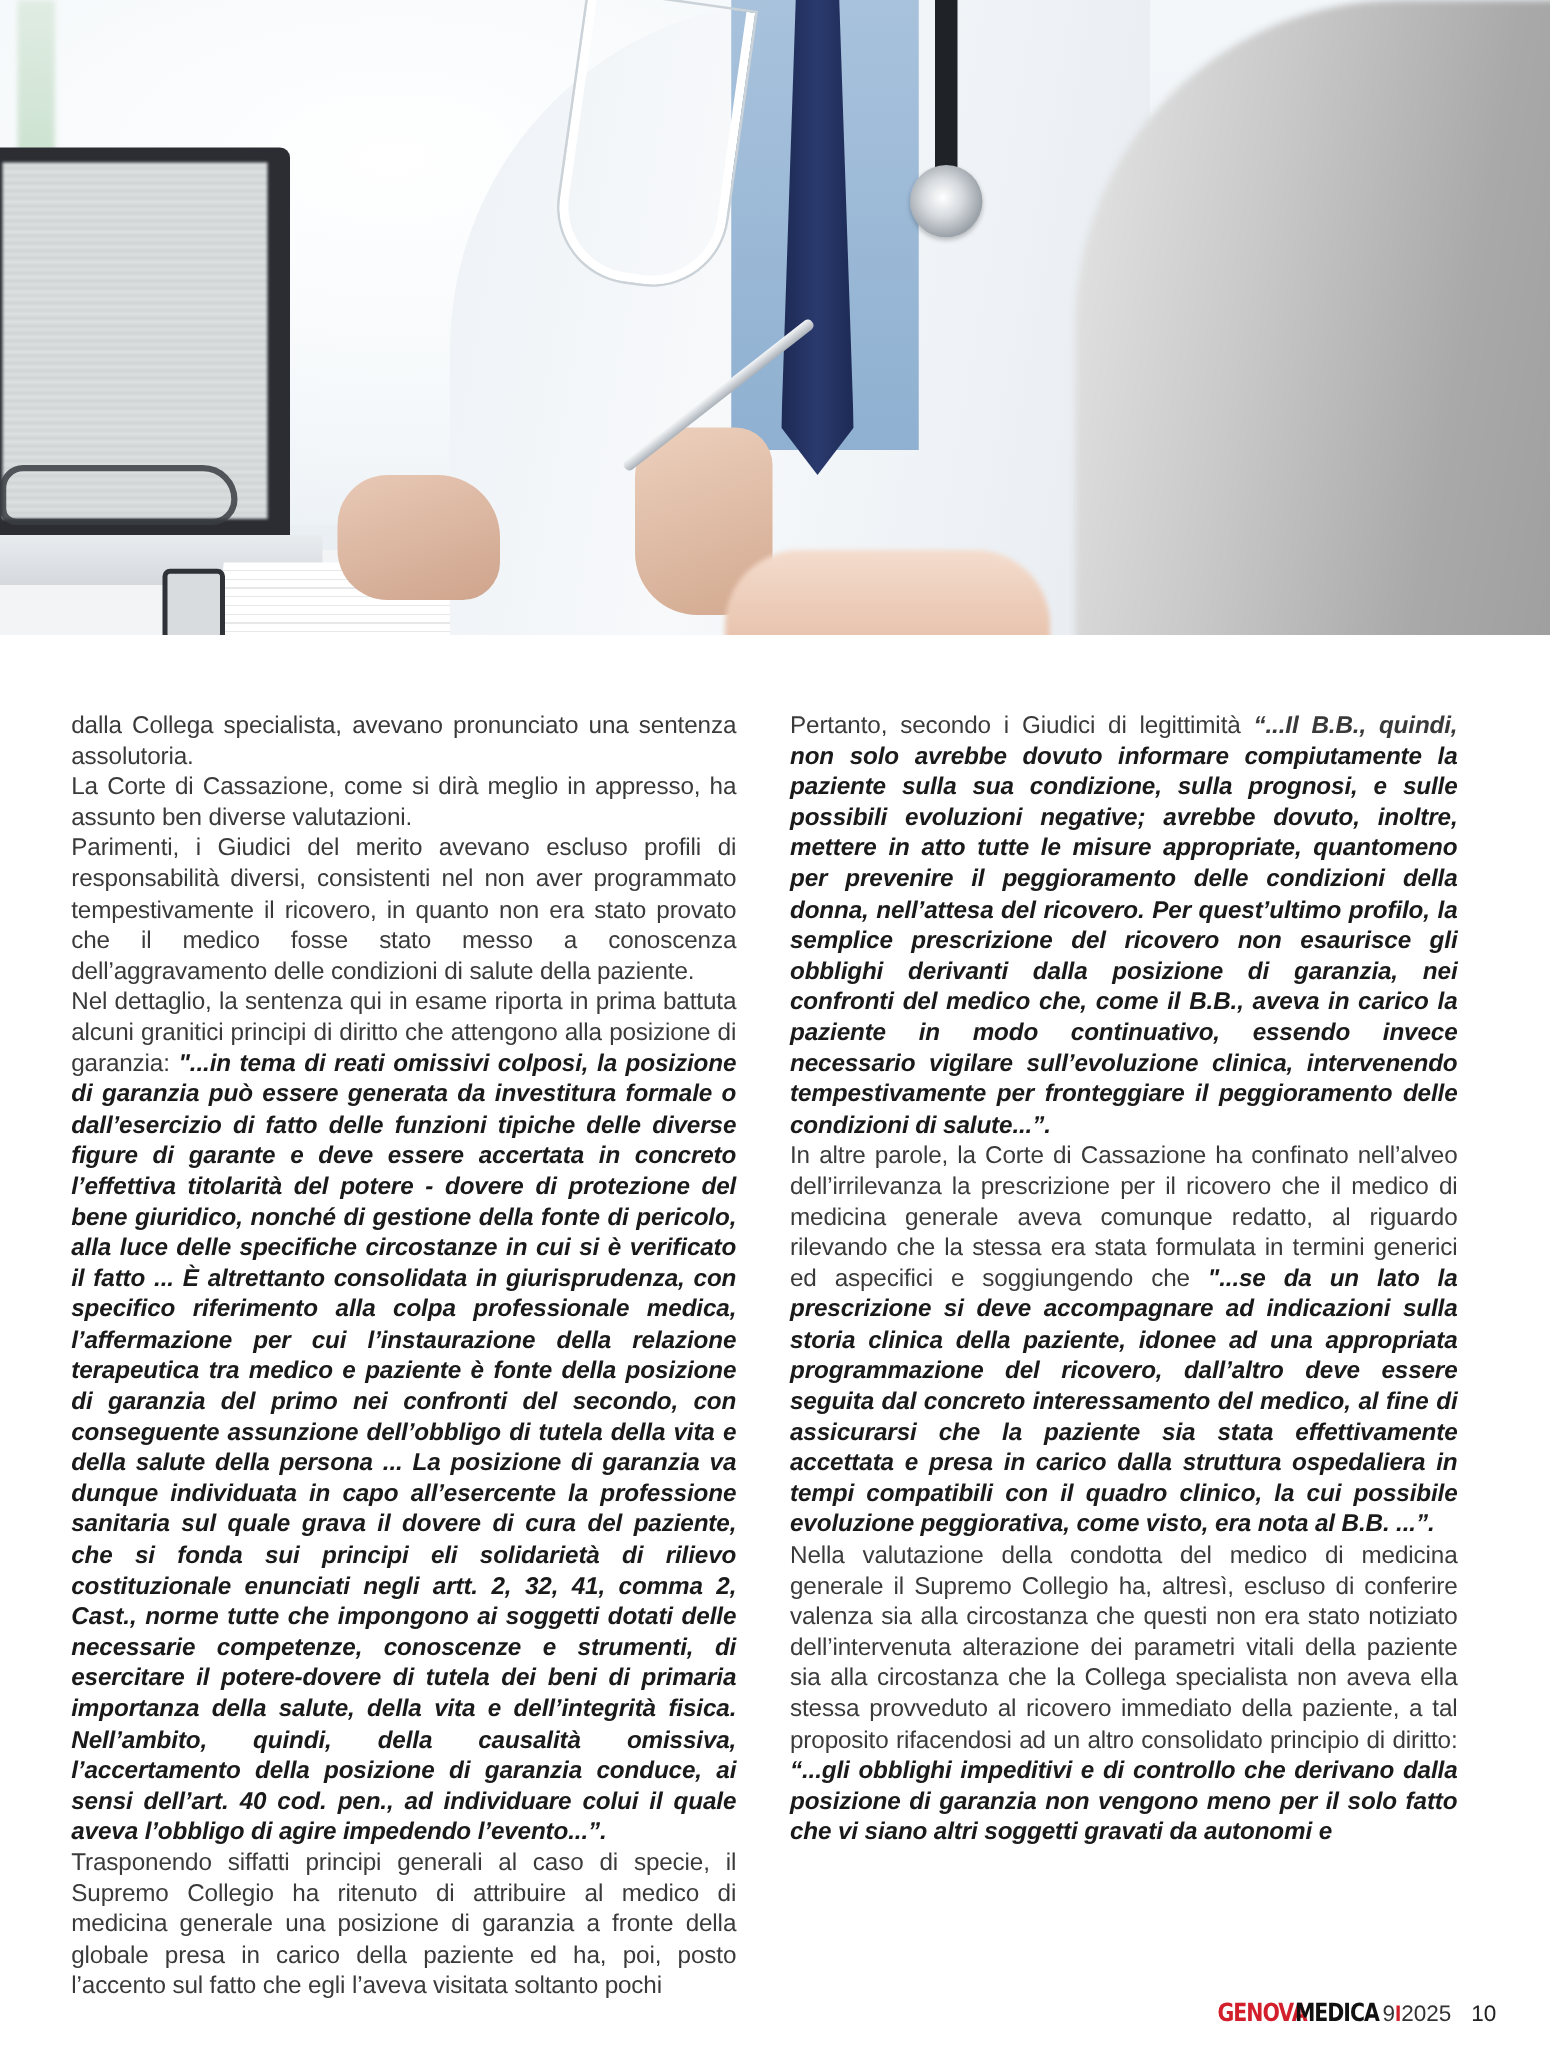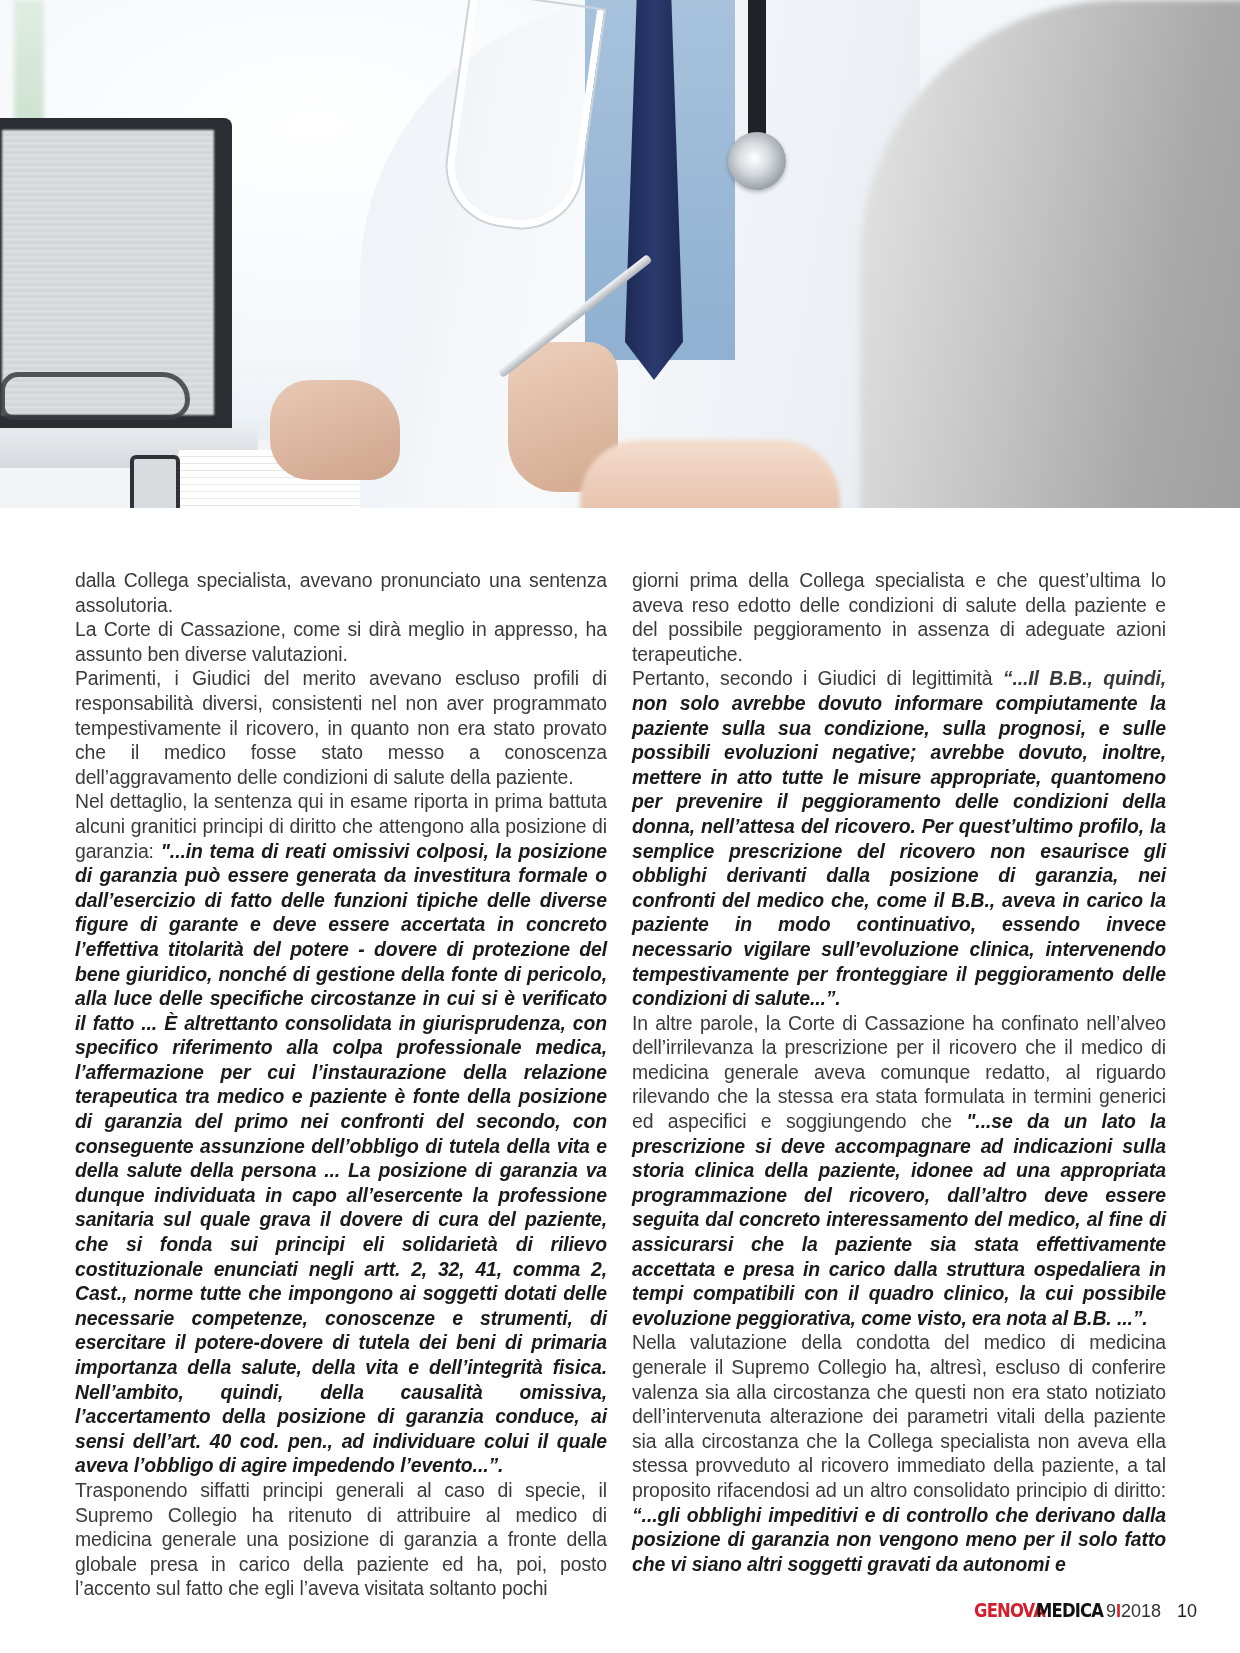--- a/index.html
+++ b/index.html
@@ -57,21 +57,21 @@
   .hero .patient-hair { position:absolute; left:860px; top:0; width:420px; height:520px;
     background: linear-gradient(100deg,#e6e6e6 0%, #c9c9c9 35%, #a9a9a9 70%, #9c9c9c 100%);
     border-radius: 260px 0 0 0; filter: blur(3px); }
 
   
   .col {
     position: absolute; top: 568px; width: 532px;
     font-size: 19.4px; line-height: 24.6px; color: #3a3a3a;
     font-weight: 300; text-align: justify; letter-spacing: -0.1px;
   }
-  .col.left { left: 75px; }
+  .col.left { left: 57px; }
   .col.right { left: 632px; width: 534px; }
   .col p { margin: 0; }
   .col em.q { font-style: italic; font-weight: 700; color: #1a1a1a; }
   .col em.lq { font-style: italic; font-weight: 700; color: #3a3a3a; }
 
   
   .footer { position:absolute; top: 1598px; left: 974px; height: 30px; display:flex; align-items:baseline;
     font-family: "DejaVu Sans", sans-serif; white-space: nowrap; }
   .footer .brand1 { color:#d21f2b; font-weight:700; font-size:20px; letter-spacing:-1px; transform: scaleX(.82); transform-origin:left; display:inline-block; width:62px; }
   .footer .brand2 { color:#111111; font-weight:700; font-size:20px; letter-spacing:-1px; transform: scaleX(.82); transform-origin:left; display:inline-block; width:66px; }
@@ -108,24 +108,23 @@
 
 <div class="col left">
   <p><span>dalla Collega specialista, avevano pronunciato una sentenza assolutoria.</span></p>
   <p><span>La Corte di Cassazione, come si dirà meglio in appresso, ha assunto ben diverse valutazioni.</span></p>
   <p><span>Parimenti, i Giudici del merito avevano escluso profili di responsabilità diversi, consistenti nel non aver programmato tempestivamente il ricovero, in quanto non era stato provato che il medico fosse stato messo a conoscenza dell’aggravamento delle condizioni di salute della paziente.</span></p>
   <p><span>Nel dettaglio, la sentenza qui in esame riporta in prima battuta alcuni granitici principi di diritto che attengono alla posizione di garanzia: </span><em class="q">"...in tema di reati omissivi colposi, la posizione di garanzia può essere generata da investitura formale o dall’esercizio di fatto delle funzioni tipiche delle diverse figure di garante e deve essere accertata in concreto l’effettiva titolarità del potere - dovere di protezione del bene giuridico, nonché di gestione della fonte di pericolo, alla luce delle specifiche circostanze in cui si è verificato il fatto ... È altrettanto consolidata in giurisprudenza, con specifico riferimento alla colpa professionale medica, l’affermazione per cui l’instaurazione della relazione terapeutica tra medico e paziente è fonte della posizione di garanzia del primo nei confronti del secondo, con conseguente assunzione dell’obbligo di tutela della vita e della salute della persona ... La posizione di garanzia va dunque individuata in capo all’esercente la professione sanitaria sul quale grava il dovere di cura del paziente, che si fonda sui principi eli solidarietà di rilievo costituzionale enunciati negli artt. 2, 32, 41, comma 2, Cast., norme tutte che impongono ai soggetti dotati delle necessarie competenze, conoscenze e strumenti, di esercitare il potere-dovere di tutela dei beni di primaria importanza della salute, della vita e dell’integrità fisica. Nell’ambito, quindi, della causalità omissiva, l’accertamento della posizione di garanzia conduce, ai sensi dell’art. 40 cod. pen., ad individuare colui il quale aveva l’obbligo di agire impedendo l’evento...”.</em></p>
   <p><span>Trasponendo siffatti principi generali al caso di specie, il Supremo Collegio ha ritenuto di attribuire al medico di medicina generale una posizione di garanzia a fronte della globale presa in carico della paziente ed ha, poi, posto l’accento sul fatto che egli l’aveva visitata soltanto pochi</span></p>
 </div>
 
 <div class="col right">
-  <p><span>giorni prima della Collega specialista e che quest’ultima lo aveva reso edotto delle condizioni di salute della paziente e del possibile peggioramento in assenza di adeguate azioni terapeutiche.</span></p>
   <p><span>Pertanto, secondo i Giudici di legittimità </span><em class="lq">“...Il B.B., quindi, </em><em class="q">non solo avrebbe dovuto informare compiutamente la paziente sulla sua condizione, sulla prognosi, e sulle possibili evoluzioni negative; avrebbe dovuto, inoltre, mettere in atto tutte le misure appropriate, quantomeno per prevenire il peggioramento delle condizioni della donna, nell’attesa del ricovero. Per quest’ultimo profilo, la semplice prescrizione del ricovero non esaurisce gli obblighi derivanti dalla posizione di garanzia, nei confronti del medico che, come il B.B., aveva in carico la paziente in modo continuativo, essendo invece necessario vigilare sull’evoluzione clinica, intervenendo tempestivamente per fronteggiare il peggioramento delle condizioni di salute...”.</em></p>
   <p><span>In altre parole, la Corte di Cassazione ha confinato nell’alveo dell’irrilevanza la prescrizione per il ricovero che il medico di medicina generale aveva comunque redatto, al riguardo rilevando che la stessa era stata formulata in termini generici ed aspecifici e soggiungendo che </span><em class="q">"...se da un lato la prescrizione si deve accompagnare ad indicazioni sulla storia clinica della paziente, idonee ad una appropriata programmazione del ricovero, dall’altro deve essere seguita dal concreto interessamento del medico, al fine di assicurarsi che la paziente sia stata effettivamente accettata e presa in carico dalla struttura ospedaliera in tempi compatibili con il quadro clinico, la cui possibile evoluzione peggiorativa, come visto, era nota al B.B. ...”.</em></p>
   <p><span>Nella valutazione della condotta del medico di medicina generale il Supremo Collegio ha, altresì, escluso di conferire valenza sia alla circostanza che questi non era stato notiziato dell’intervenuta alterazione dei parametri vitali della paziente sia alla circostanza che la Collega specialista non aveva ella stessa provveduto al ricovero immediato della paziente, a tal proposito rifacendosi ad un altro consolidato principio di diritto: </span><em class="q">“...gli obblighi impeditivi e di controllo che derivano dalla posizione di garanzia non vengono meno per il solo fatto che vi siano altri soggetti gravati da autonomi e</em></p>
 </div>
 
 <div class="footer">
   <span class="brand1">GENOVA</span>
   <span class="brand2">MEDICA</span>
-  <span class="issue"><span>9</span><span class="bar">I</span><span>2018</span></span>
+  <span class="issue"><span>9</span><span class="bar">I</span><span>2025</span></span>
   <span class="page">10</span>
 </div>
 
 </body></html>

